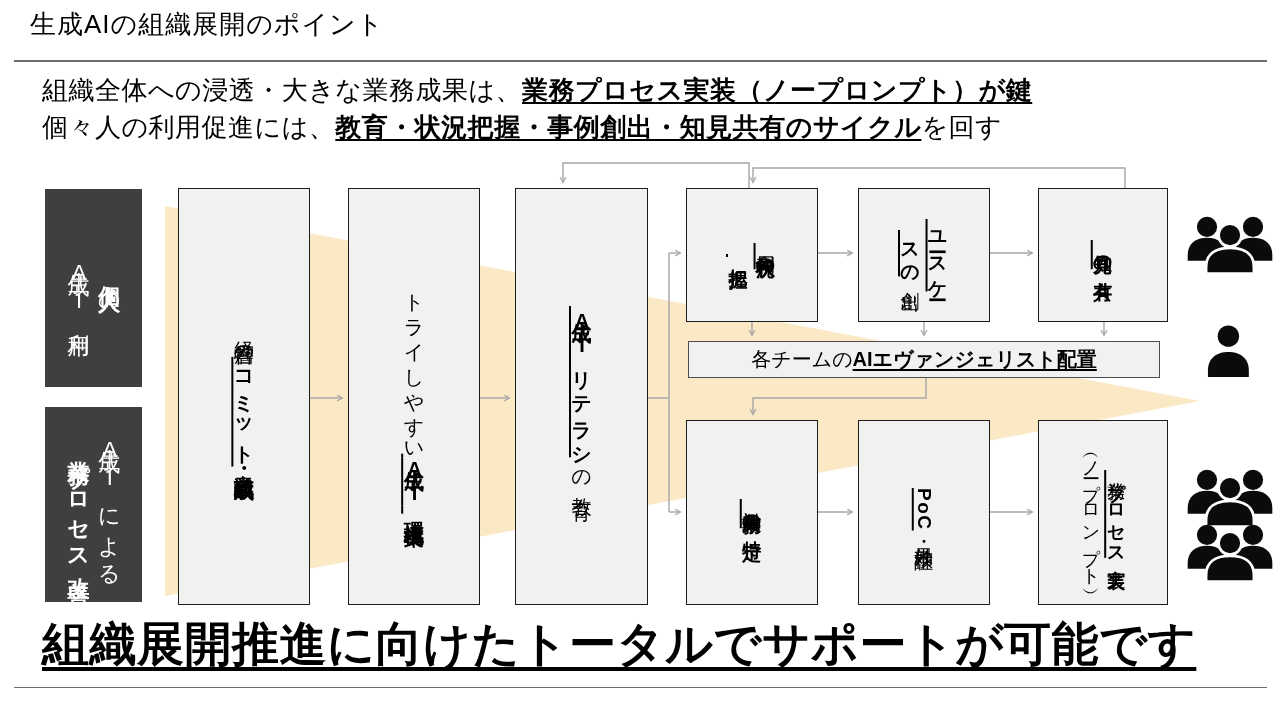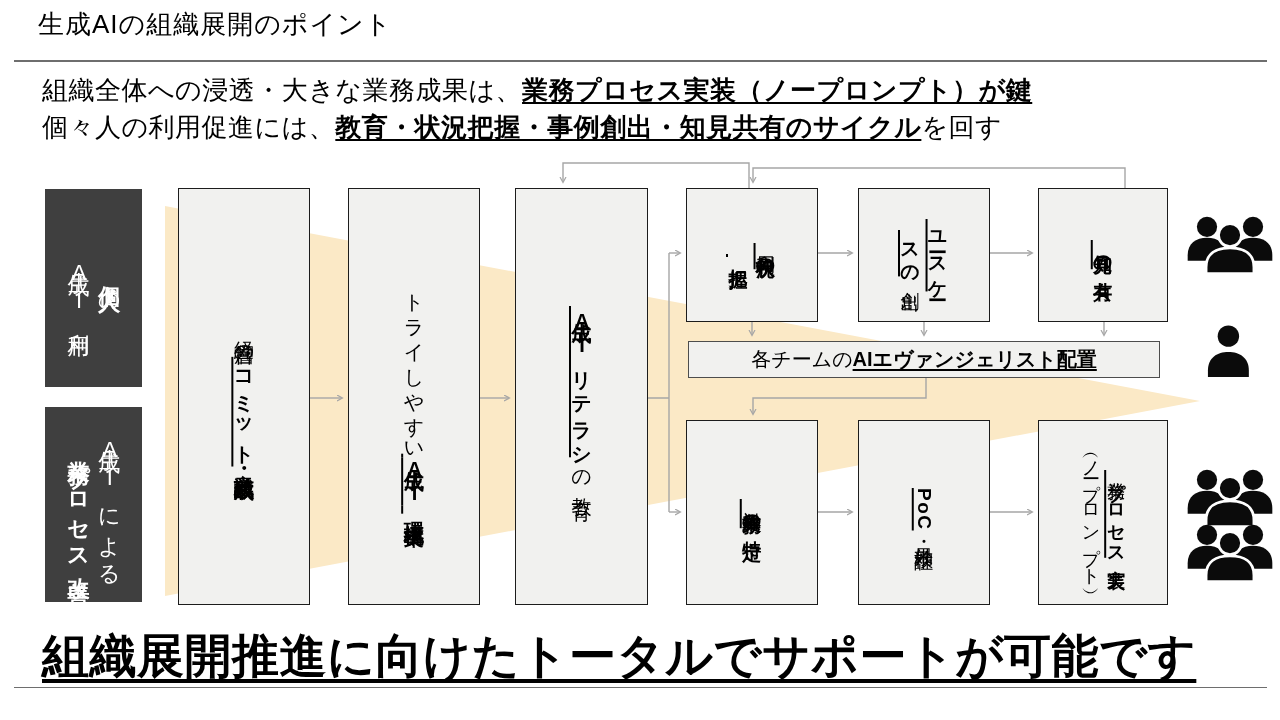--- a/index.html
+++ b/index.html
@@ -3,40 +3,40 @@
 <meta charset="utf-8">
 <style>
   :root{
     --accent_wedge:#fbe9c6; --box_fill:#f1f1ef; --box_border:#1c1c1c;
     --dark_fill:#3f3f3f; --connector:#a6a6a6; --divider:#6e6e6e; --text:#000000;
   }
   html,body{margin:0;padding:0;background:#fff;}
   #page{position:relative;width:1280px;height:720px;background:#fff;overflow:hidden;
         font-family:"Liberation Sans",sans-serif;color:var(--text);}
   .abs{position:absolute;}
-  #title{left:30px;top:7px;font-size:26px;letter-spacing:1px;margin-left:8px;}
+  #title{left:30px;top:7px;font-size:26px;letter-spacing:1px;}
   .divider{height:0;border-top:2px solid var(--divider);}
   #div-top{left:14px;top:60px;width:1253px;}
   #div-bottom{left:14px;top:687px;width:1253px;border-top-width:1.5px;}
   #intro{left:42px;top:72px;font-size:26px;line-height:37px;letter-spacing:0.5px;white-space:nowrap;}
   .b{font-weight:700;}
   .u{text-decoration-line:underline;text-decoration-thickness:2px;text-underline-offset:3px;}
   .up{text-orientation:upright;}
   .pbox{background:var(--box_fill);border:1.4px solid var(--box_border);
         display:flex;align-items:center;justify-content:center;box-sizing:border-box;}
   .vtext{writing-mode:vertical-rl;text-orientation:mixed;white-space:pre;text-align:center;
          font-size:20px;line-height:1.45;letter-spacing:2px;}
   .vtext .u{text-decoration-line:overline;text-decoration-thickness:1.5px;}
   .dark{background:var(--dark_fill);border:none;}
   .dark .vtext{color:#fff;font-size:22px;letter-spacing:3px;line-height:1.4;}
   .smallv .vtext{font-size:19px;letter-spacing:1.5px;}
   .tinyv .vtext{font-size:18px;letter-spacing:1px;line-height:1.4;}
   #evangelist-bar{background:var(--box_fill);border:1.5px solid #4d4d4d;
         display:flex;align-items:center;justify-content:center;font-size:20px;box-sizing:border-box;}
-  #statement{left:42px;top:613px;font-size:47px;font-weight:700;letter-spacing:0.5px;white-space:nowrap;margin-top:12px;}
+  #statement{left:42px;top:613px;font-size:47px;font-weight:700;letter-spacing:0.5px;white-space:nowrap;}
   #statement .u{text-decoration-thickness:3.5px;text-underline-offset:7px;}
   svg{display:block;}
   .layer{left:0;top:0;width:1280px;height:720px;pointer-events:none;}
   .connector{fill:none;stroke:var(--connector);stroke-width:1.4;}
 </style>
 </head>
 <body>
 
 <div id="page">
 

